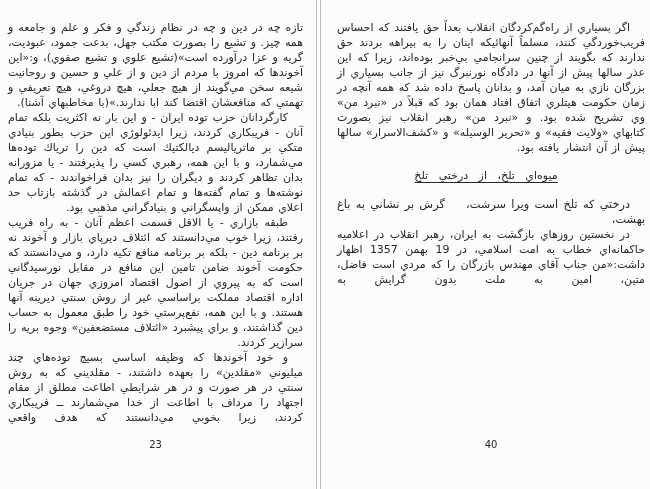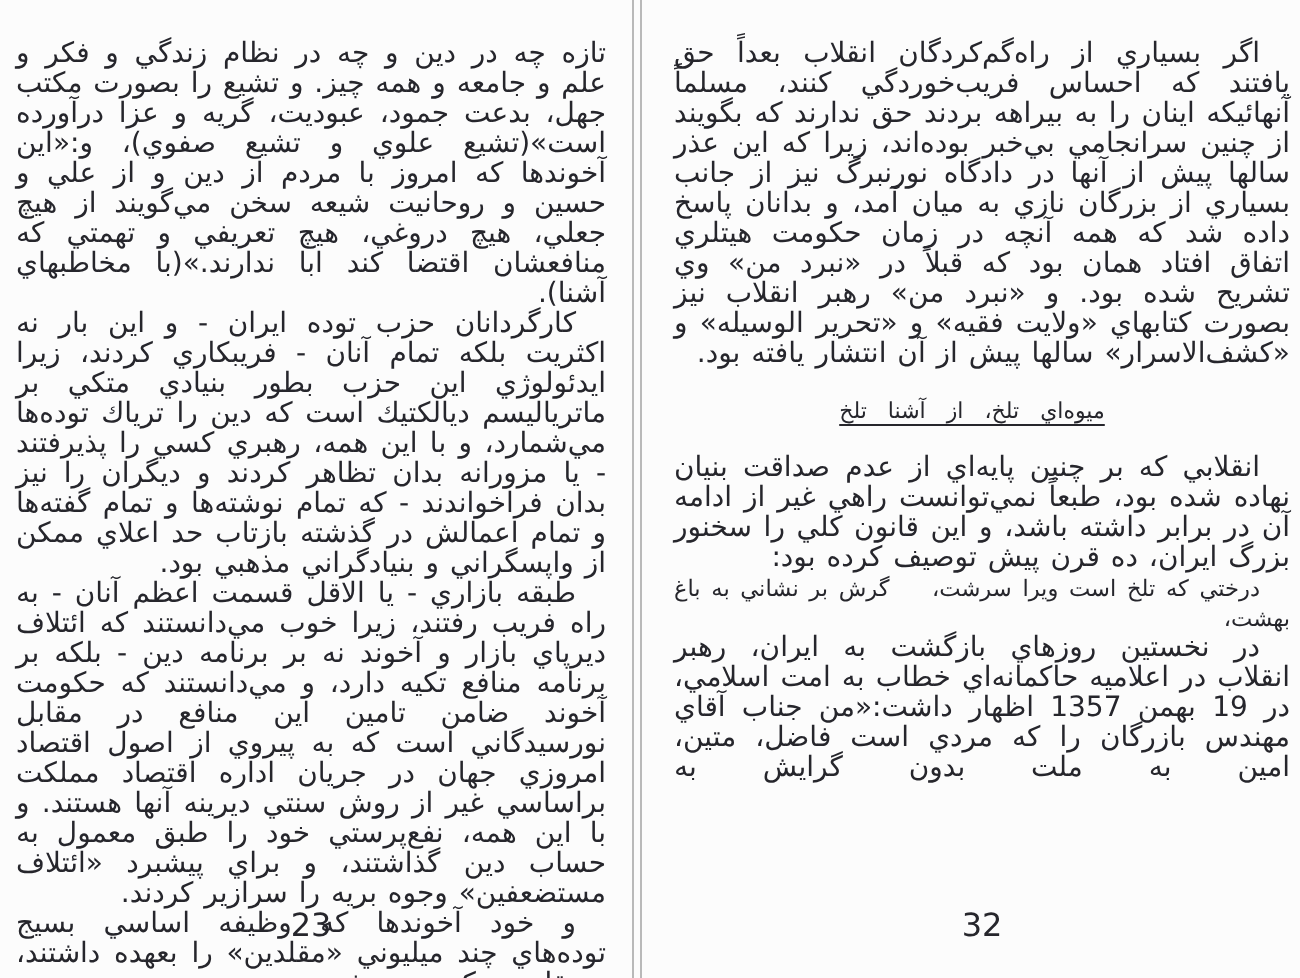--- a/index.html
+++ b/index.html
@@ -13,21 +13,21 @@
     width: 650px; height: 489px;
     font-family: "DejaVu Sans", sans-serif;
     color: #26262c;
   }
   .page { position: absolute; top: 0; height: 489px; direction: rtl; }
   .page-left  { left: 8px;   width: 295px; }
   .page-right { left: 337px; width: 308px; }
   .page-text { padding-top: 20px; }
   .para {
     margin: 0;
-    font-size: 14px;
+    font-size: 11px;
     line-height: 15px;
     text-align: justify;
     word-spacing: 1px;
   }
   .indent { text-indent: 15px; }
   .cont-bottom { text-align-last: justify; }
   .section-heading {
     font-size: 11px;
     font-weight: normal;
     text-align: center;
@@ -39,24 +39,24 @@
   .verse {
     margin: 0;
     font-size: 11.3px;
     line-height: 15px;
     text-align: justify;
     text-indent: 15px;
     white-space: pre-wrap;
   }
   .page-number {
     position: absolute;
-    top: 453px; left: 0;
+    top: 439px; left: 0;
     width: 100%;
     text-align: center;
-    font-size: 16px;
+    font-size: 10px;
     direction: ltr;
   }
   .divider { position: absolute; left: 315px; top: 0; width: 7px; height: 489px; }
   .divider-line { position: absolute; top: 0; width: 1px; height: 489px; background: #b9b9b9; }
   .divider-line.l1 { left: 1px; }
   .divider-line.l2 { left: 5px; }
 </style>
 </head>
 <body>
 
@@ -74,24 +74,23 @@
 
   <div class="divider">
     <span class="divider-line l1"></span>
     <span class="divider-line l2"></span>
   </div>
 
   <div class="page page-right">
     <div class="page-text">
       <p class="para indent">اگر بسياري از راه‌گم‌كردگان انقلاب بعداً حق يافتند كه احساس فريب‌خوردگي كنند، مسلماً آنهائيكه اينان را به بيراهه بردند حق ندارند كه بگويند از چنين سرانجامي بي‌خبر بوده‌اند، زيرا كه اين عذر سالها پيش از آنها در دادگاه نورنبرگ نيز از جانب بسياري از بزرگان نازي به ميان آمد، و بدانان پاسخ داده شد كه همه آنچه در زمان حكومت هيتلري اتفاق افتاد همان بود كه قبلاً در «نبرد من» وي تشريح شده بود. و «نبرد من» رهبر انقلاب نيز بصورت كتابهاي «ولايت فقيه» و «تحرير الوسيله» و «كشف‌الاسرار» سالها پيش از آن انتشار يافته بود.</p>
 
-      <h2 class="section-heading">ميوه‌اي تلخ، از آشنا تلخ</h2>
+      <h2 class="section-heading">ميوه‌اي تلخ، از درختي تلخ</h2>
 
-      <p class="para indent">انقلابي كه بر چنين پايه‌اي از عدم صداقت بنيان نهاده شده بود، طبعاً نمي‌توانست راهي غير از ادامه آن در برابر داشته باشد، و اين قانون كلي را سخنور بزرگ ايران، ده قرن پيش توصيف كرده بود:</p>
 
       <p class="verse">درختي كه تلخ است ويرا سرشت،    گرش بر نشاني به باغ بهشت،</p>
 
       <p class="para indent cont-bottom">در نخستين روزهاي بازگشت به ايران، رهبر انقلاب در اعلاميه حاكمانه‌اي خطاب به امت اسلامي، در 19 بهمن 1357 اظهار داشت:«من جناب آقاي مهندس بازرگان را كه مردي است فاضل، متين، امين به ملت بدون گرايش به</p>
     </div>
-    <div class="page-number">32</div>
+    <div class="page-number">40</div>
   </div>
 
 </div>
 
 </body></html>

